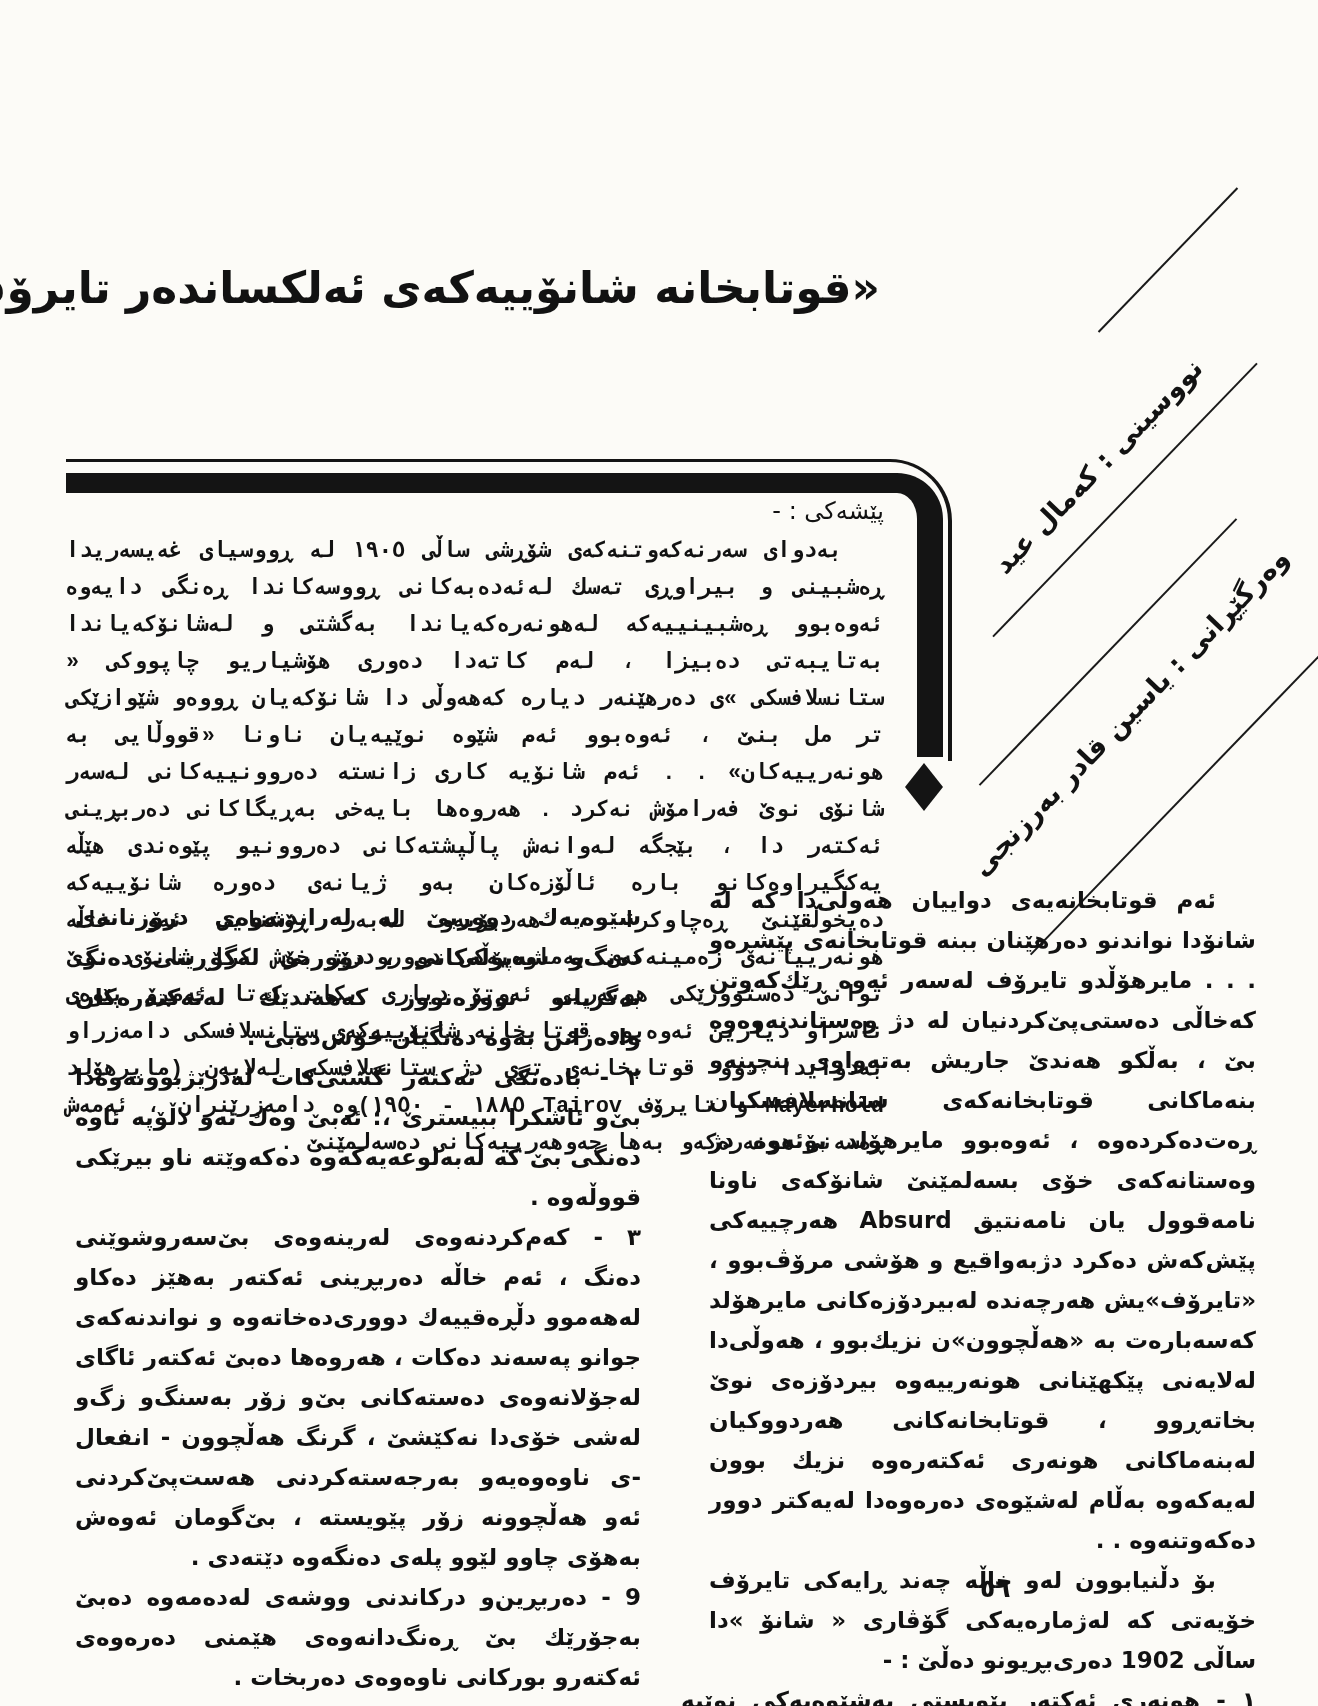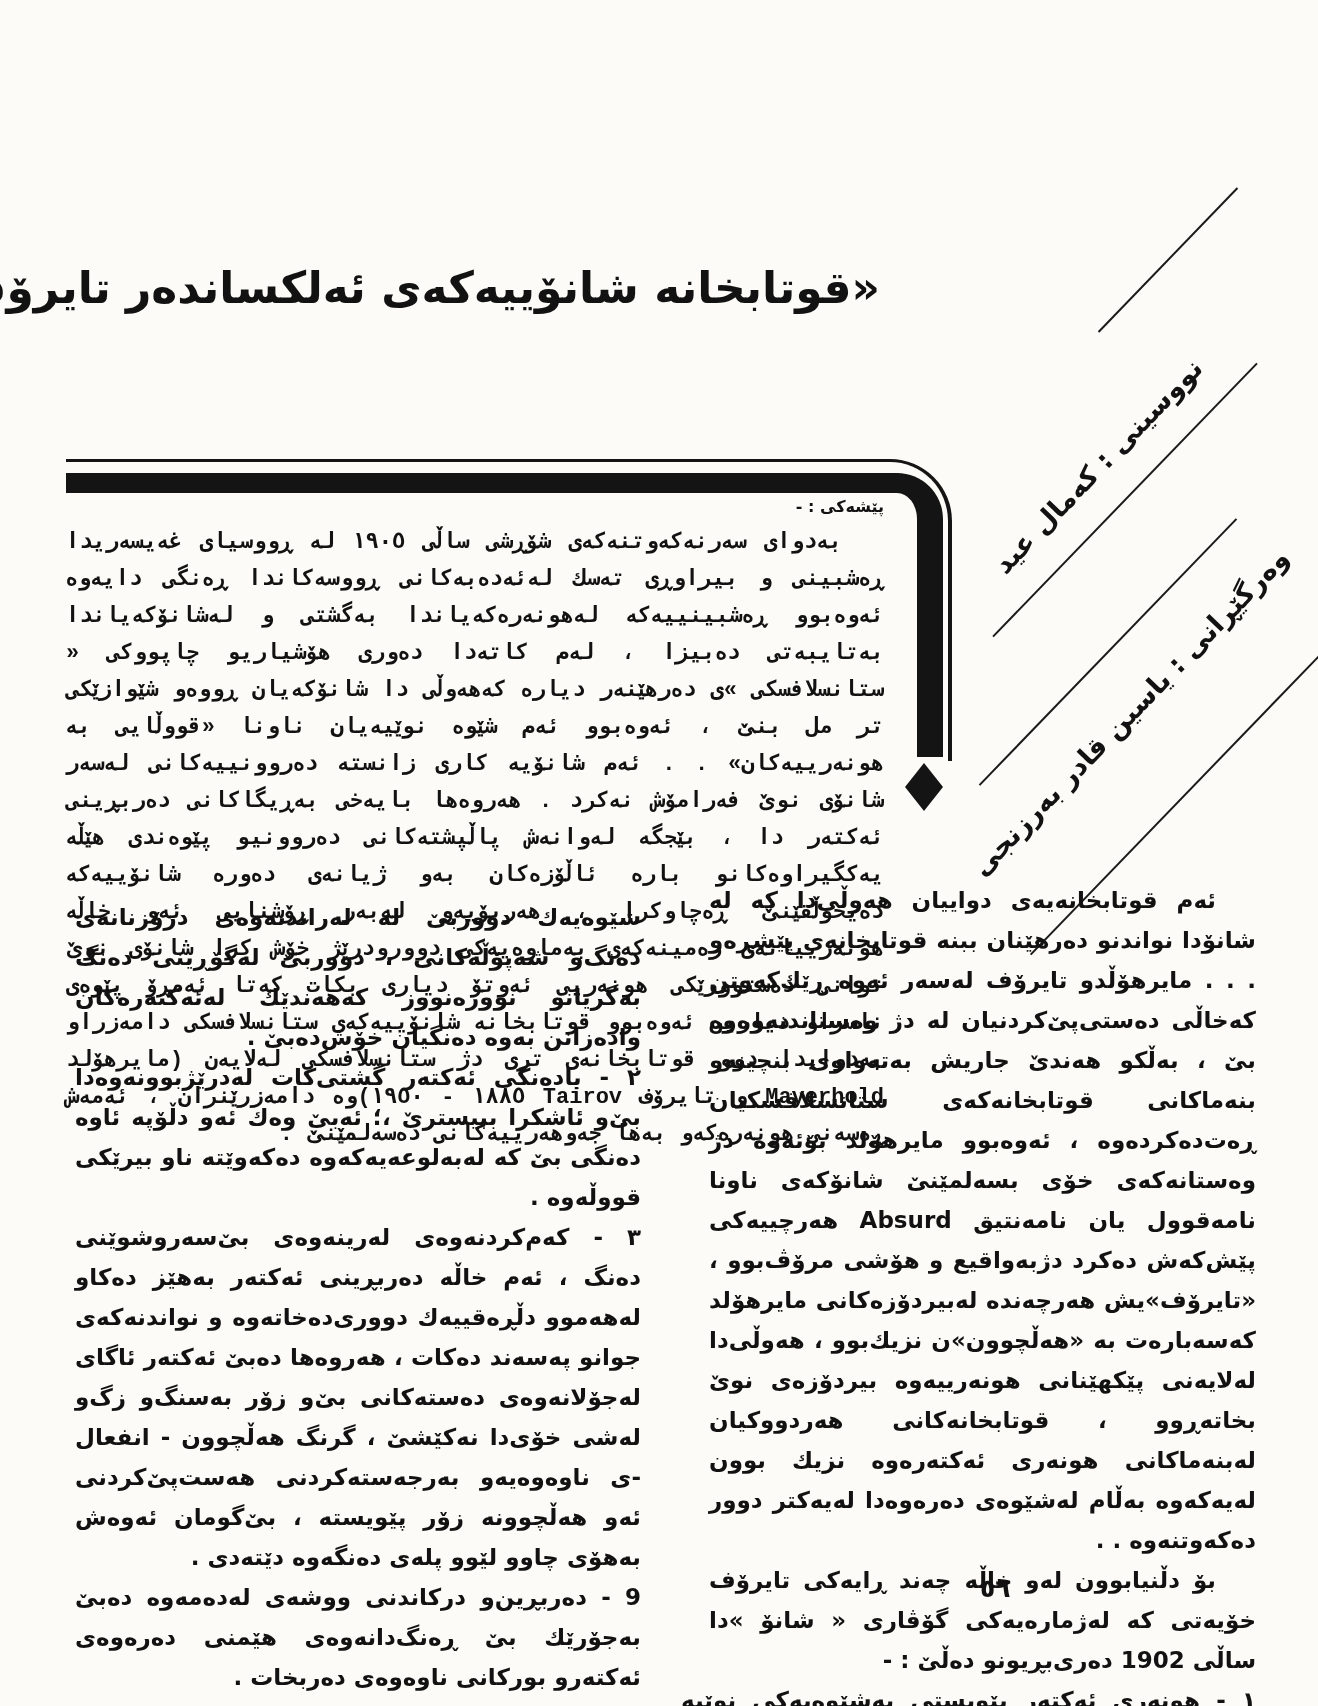--- a/index.html
+++ b/index.html
@@ -70,22 +70,22 @@
     background:#141414;
     clip-path:polygon(50% 0,100% 50%,50% 100%,0 50%);
   }
   
   .intro{
     position:absolute;
     left:66px;top:497px;width:818px;
     direction:rtl;
   }
   .intro-label{
-    font-size:16px;
-    font-weight:bold;
+    font-size:24px;
+    font-weight:normal;
     margin:0 0 8px 0;
   }
   .intro-par{
     margin:0;
     font-size:22px;
     line-height:37px;
     font-weight:bold;
     text-align:justify;
     text-indent:42px;
     font-family:Liberation Mono, monospace;

